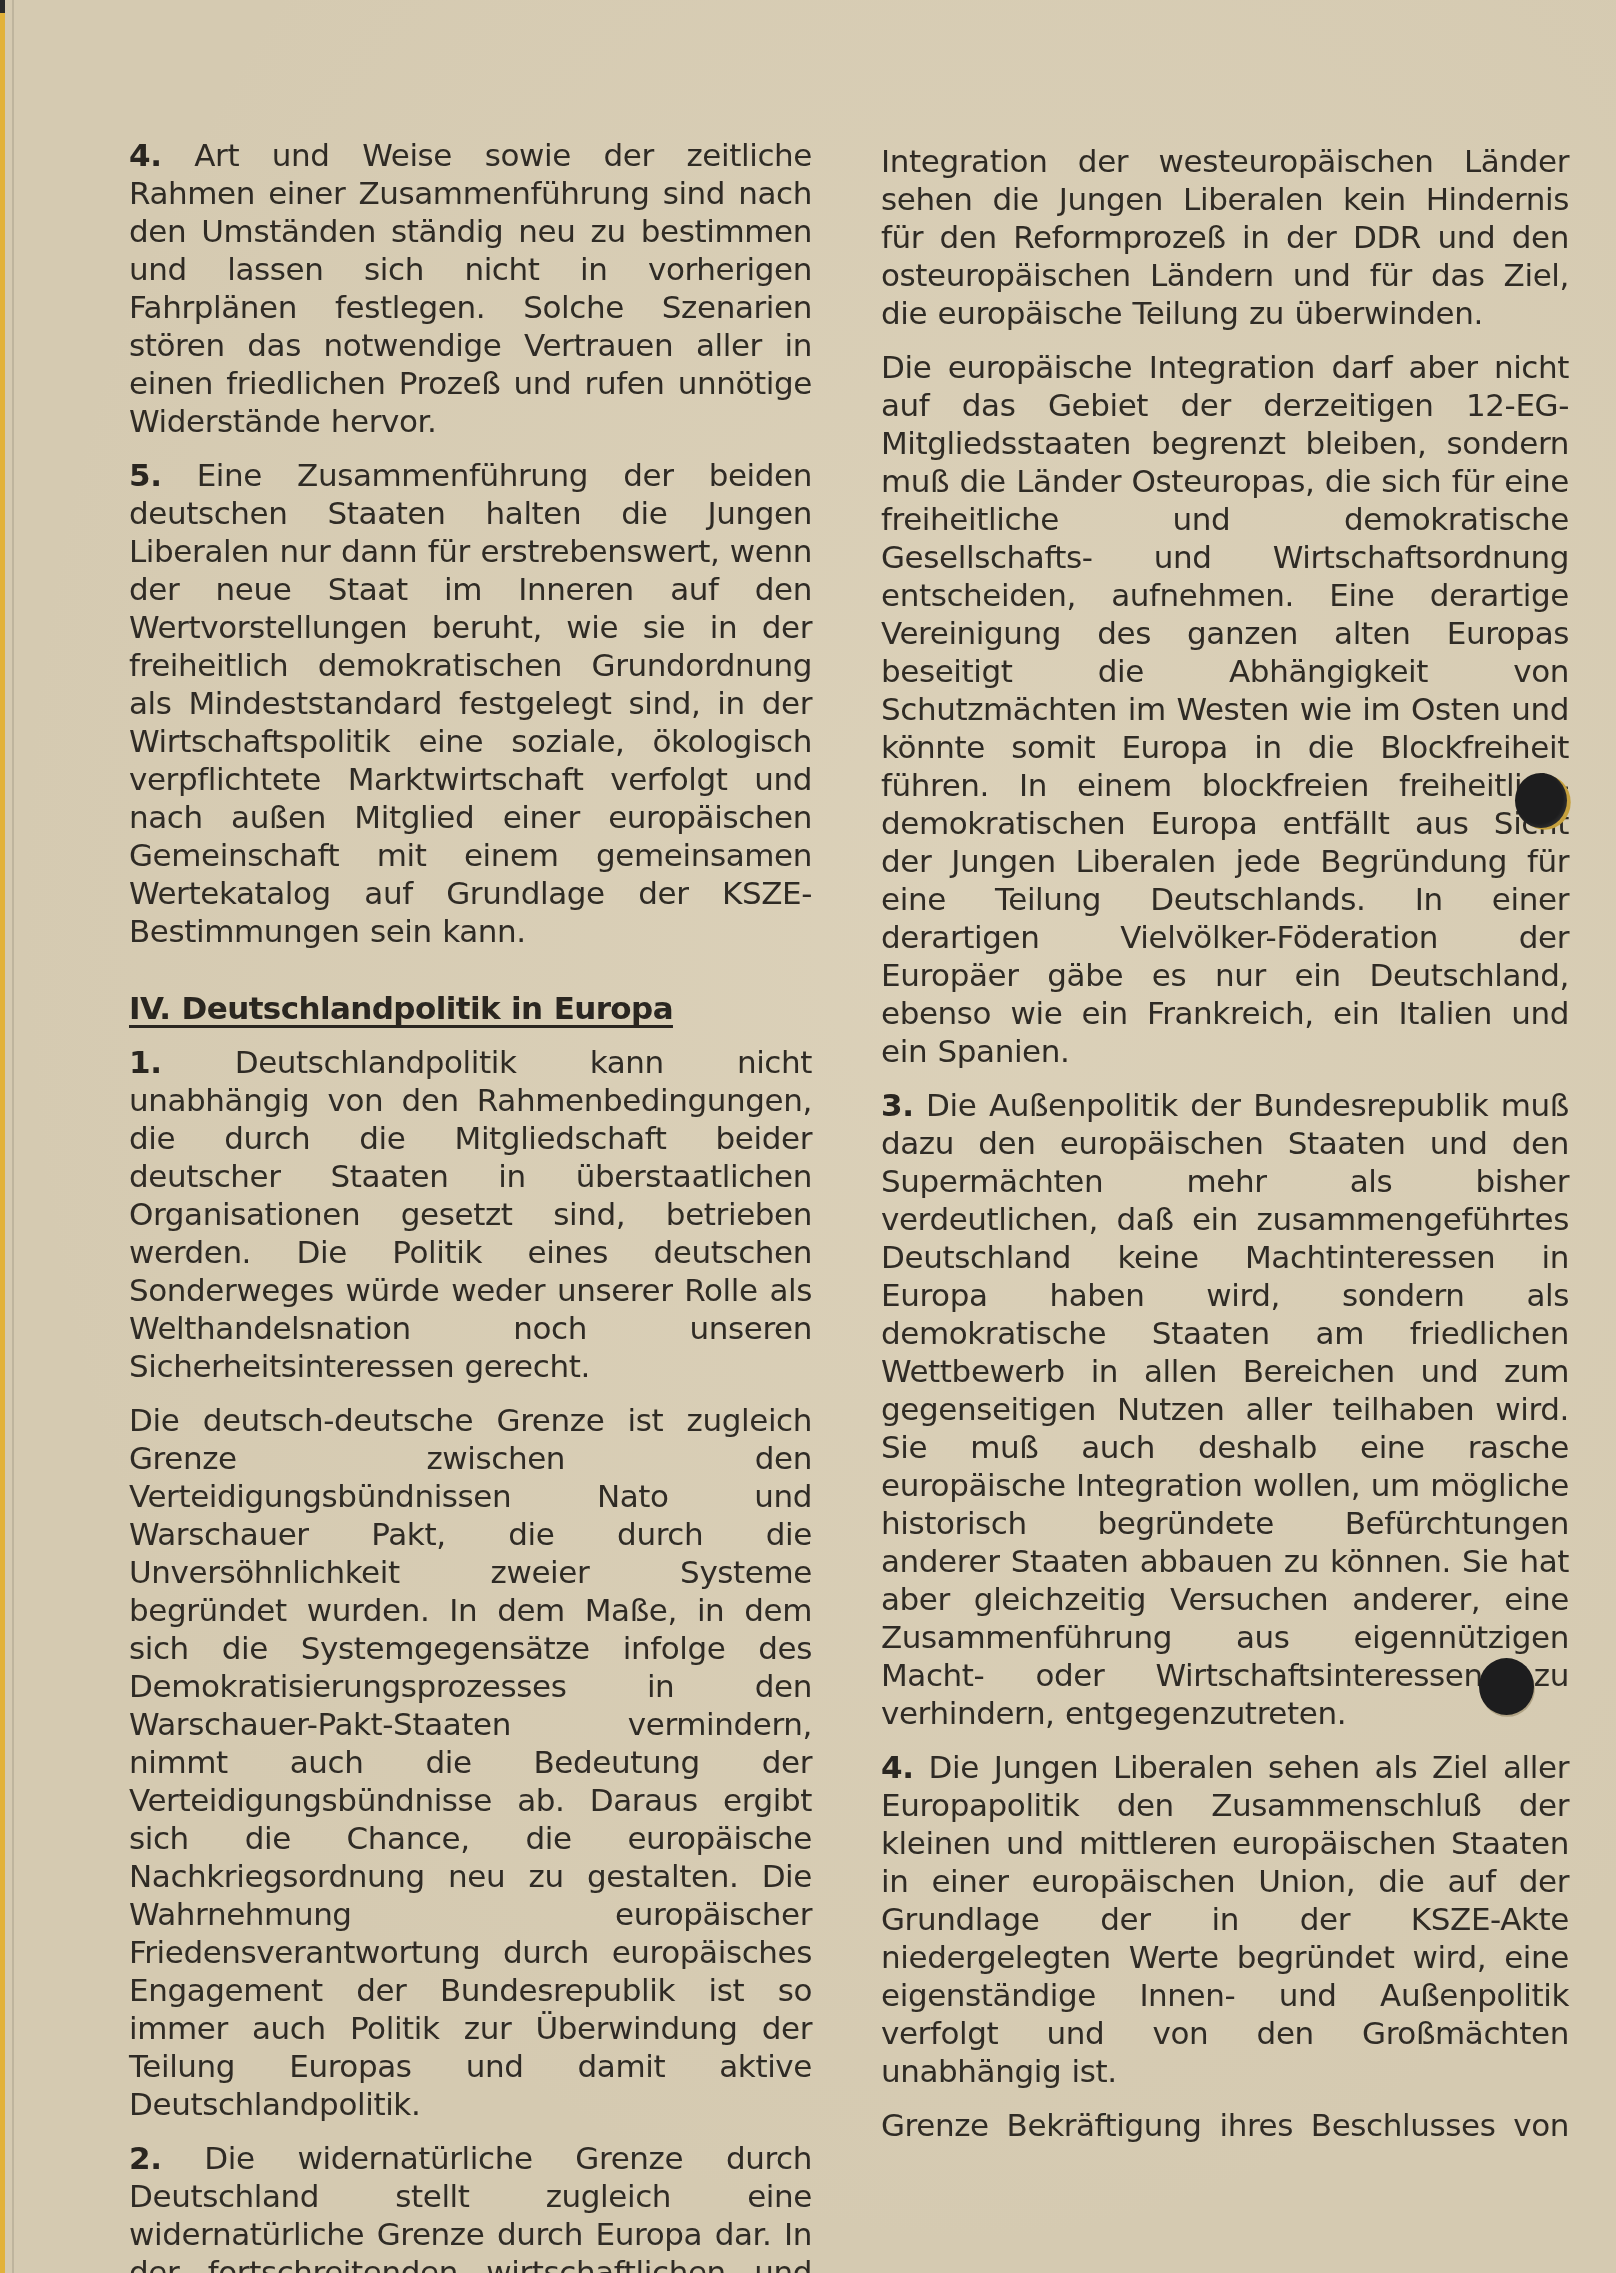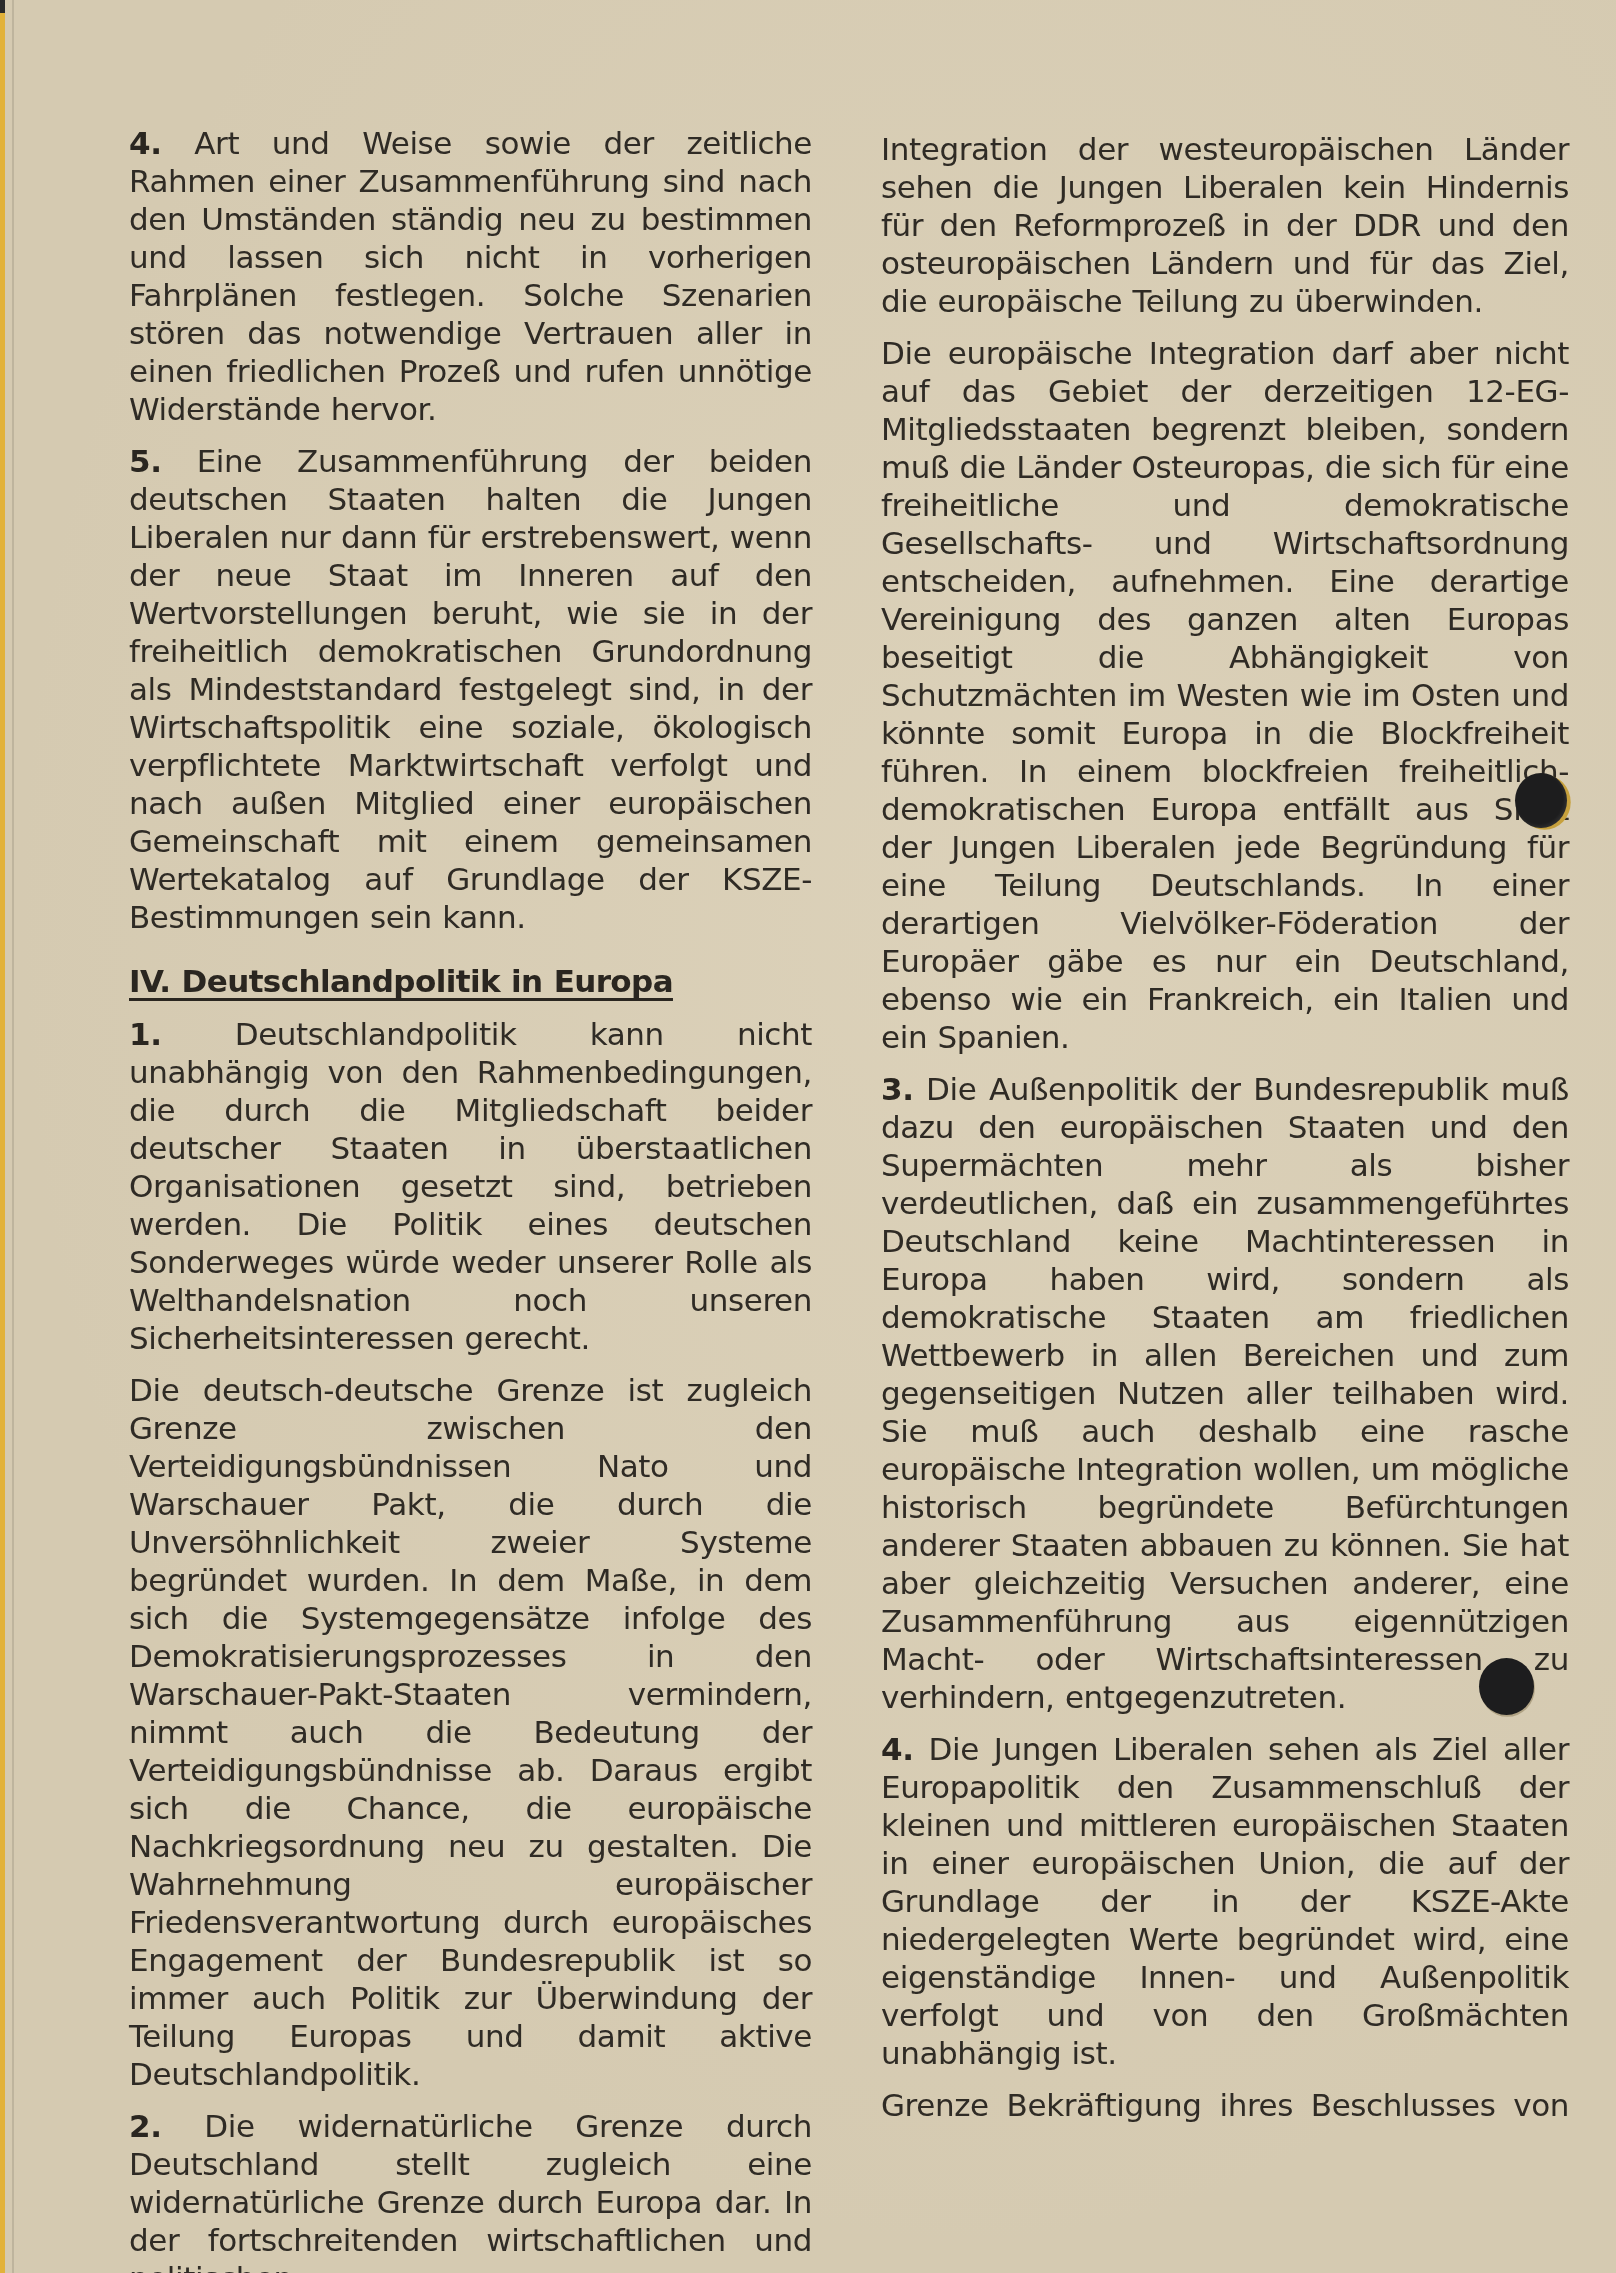--- a/index.html
+++ b/index.html
@@ -24,28 +24,28 @@
     background: rgba(150,140,120,0.35);
   }
   .column {
     position: absolute; color: #2f2b25;
     font-size: 31px; line-height: 38px;
     text-align: justify; hyphens: manual;
     letter-spacing: -0.4px; word-spacing: 0.9px;
   }
   .col-left { left: 129px; top: 120px; width: 683px; }
   .col-right { left: 881px; top: 126px; width: 688px; }
-  .col-right p, .col-left p { margin: 4px 0 14px 0; }
+  .col-right p, .col-left p { margin: 16px 0 14px 0; }
   .num { font-weight: bold; color: #2a2620; }
   .heading {
     font-weight: bold; font-size: 31px; text-decoration: underline;
     text-decoration-thickness: 2.8px; text-underline-offset: 5.5px;
     margin: 39px 0 14.8px 0; color: #2a2620; text-align: left; letter-spacing: -0.6px;
   }
-  .col-left .heading { margin-top: 26px; }
+  .col-left .heading { margin-top: 39px; }
   .punch-hole {
     position: absolute; border-radius: 50%; background: #1d1d1e;
     box-shadow: 3.7px 1.8px 0 0 #c7a13d, inset -1.8px -1.8px 3.7px rgba(255,255,255,0.08);
   }
   .hole-1 { left: 1515px; top: 773px; width: 52px; height: 55px; }
   .hole-2 { left: 1479px; top: 1658px; width: 55px; height: 57px; box-shadow: 0.9px 1.8px 0 0 rgba(150,135,100,0.6); }
   .last-line { text-align-last: justify; }
 </style>
 </head>
 <body>

